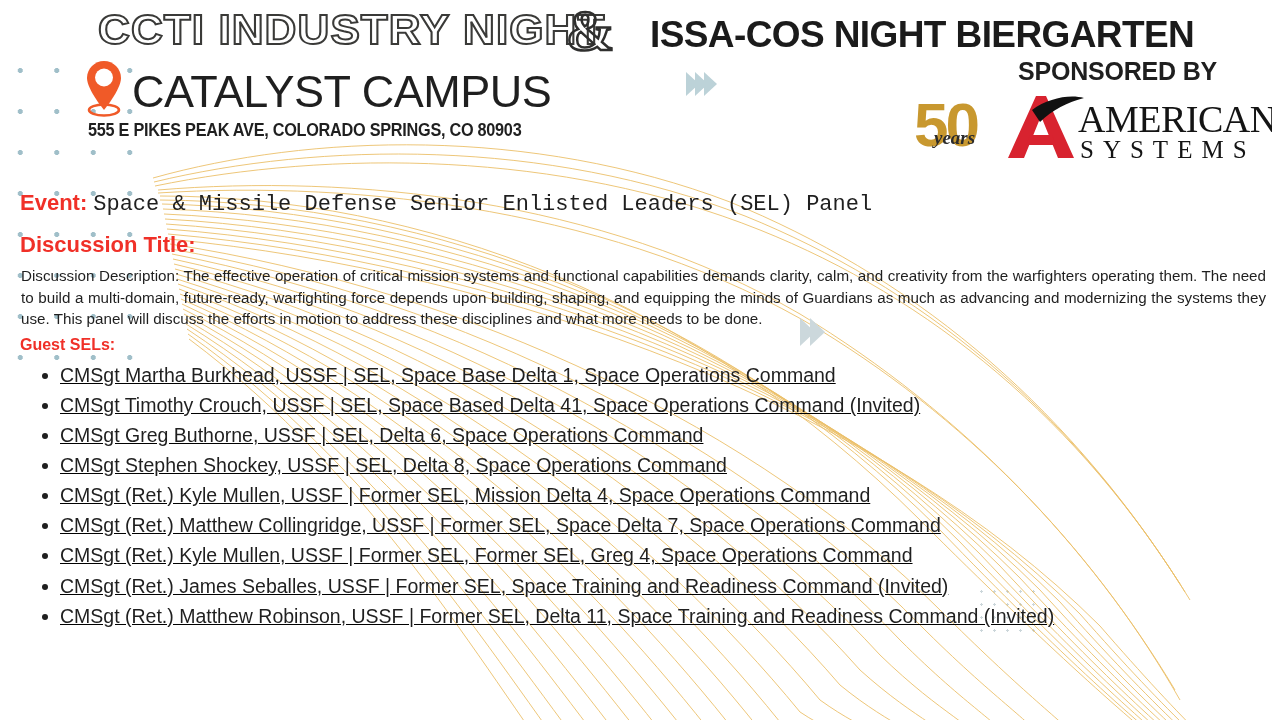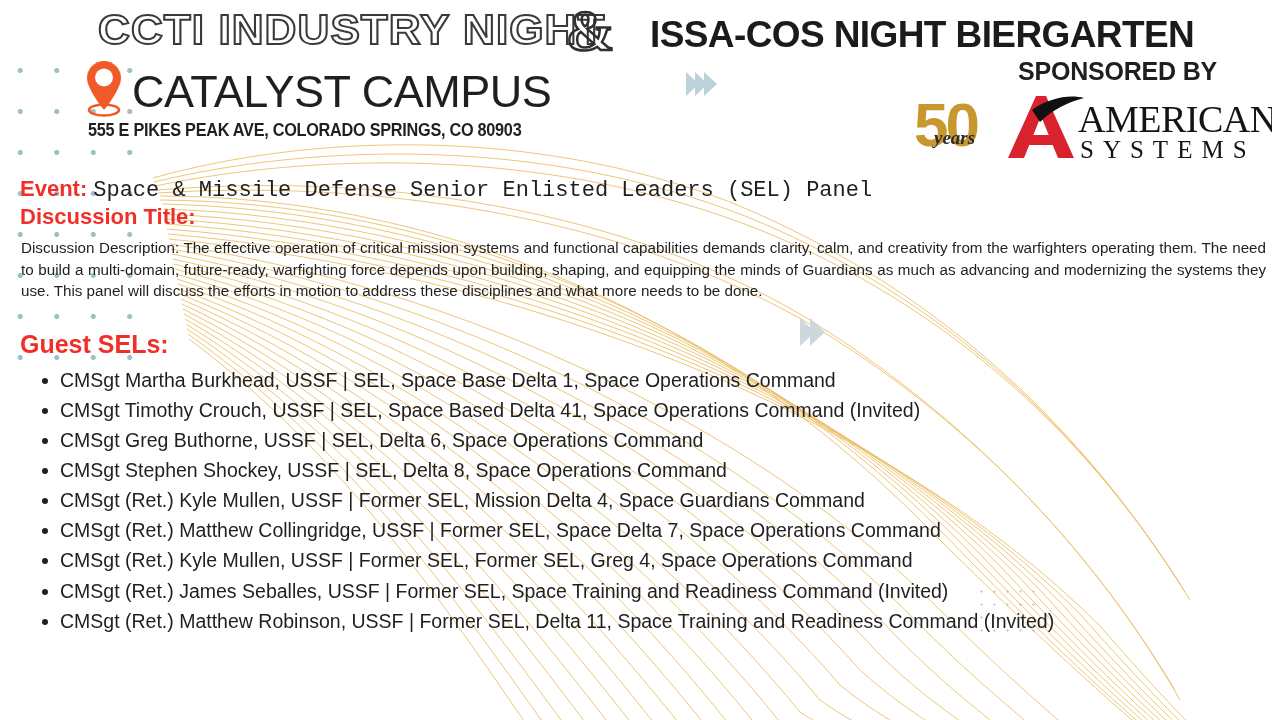--- a/index.html
+++ b/index.html
@@ -141,48 +141,50 @@
     align-items: baseline;
     padding-left: 20px;
     margin-bottom: 1px;
   }
   .label-red {
     color: #f03028;
     font-weight: 700;
     font-size: 22px;
     white-space: nowrap;
     margin-right: 6px;
+    margin-top: 14px;
   }
   .line-value {
     color: #1f1f1f;
     font-size: 22px;
     font-weight: 400;
     font-family: Liberation Mono, monospace;
   }
   #desc-block {
     margin-top: 7px;
     padding-left: 21px;
     padding-right: 14px;
     font-size: 15.2px;
     line-height: 1.42;
     color: #1f1f1f;
     text-align: justify;
     text-justify: inter-word;
   }
   #guest-heading {
-    margin-top: 28px;
+    margin-top: 6px;
     padding-left: 20px;
     color: #f03028;
     font-weight: 700;
-    font-size: 25px;
+    font-size: 16px;
   }
   #sel-list {
     list-style: none;
     margin: 6px 4px 0 0;
     padding: 0 30px 0 60px;
+    text-decoration: underline;
   }
   #sel-list li {
     position: relative;
     font-size: 19.5px;
     line-height: 1.545;
     color: #1f1f1f;
   }
   #sel-list li::before {
     content: "";
     position: absolute;
@@ -308,20 +310,20 @@
 
     <div id="desc-block">Discussion Description: The effective operation of critical mission systems and functional capabilities demands clarity, calm, and creativity from the warfighters operating them. The need to build a multi-domain, future-ready, warfighting force depends upon building, shaping, and equipping the minds of Guardians as much as advancing and modernizing the systems they use. This panel will discuss the efforts in motion to address these disciplines and what more needs to be done.</div>
 
     <div id="guest-heading">Guest SELs:</div>
 
     <ul id="sel-list">
       <li>CMSgt Martha Burkhead, USSF | SEL, Space Base Delta 1, Space Operations Command</li>
       <li>CMSgt Timothy Crouch, USSF | SEL, Space Based Delta 41, Space Operations Command (Invited)</li>
       <li>CMSgt Greg Buthorne, USSF | SEL, Delta 6, Space Operations Command</li>
       <li>CMSgt Stephen Shockey, USSF | SEL, Delta 8, Space Operations Command</li>
-      <li>CMSgt (Ret.) Kyle Mullen, USSF | Former SEL, Mission Delta 4, Space Guardians Command</li>
+      <li>CMSgt (Ret.) Kyle Mullen, USSF | Former SEL, Mission Delta 4, Space Operations Command</li>
       <li>CMSgt (Ret.) Matthew Collingridge, USSF | Former SEL, Space Delta 7, Space Operations Command</li>
       <li>CMSgt (Ret.) Kyle Mullen, USSF | Former SEL, Former SEL, Greg 4, Space Operations Command</li>
       <li>CMSgt (Ret.) James Seballes, USSF | Former SEL, Space Training and Readiness Command  (Invited)</li>
       <li>CMSgt (Ret.) Matthew Robinson, USSF | Former SEL, Delta 11, Space Training and Readiness Command (Invited)</li>
     </ul>
   </div>
 </div>
 
 </body></html>

